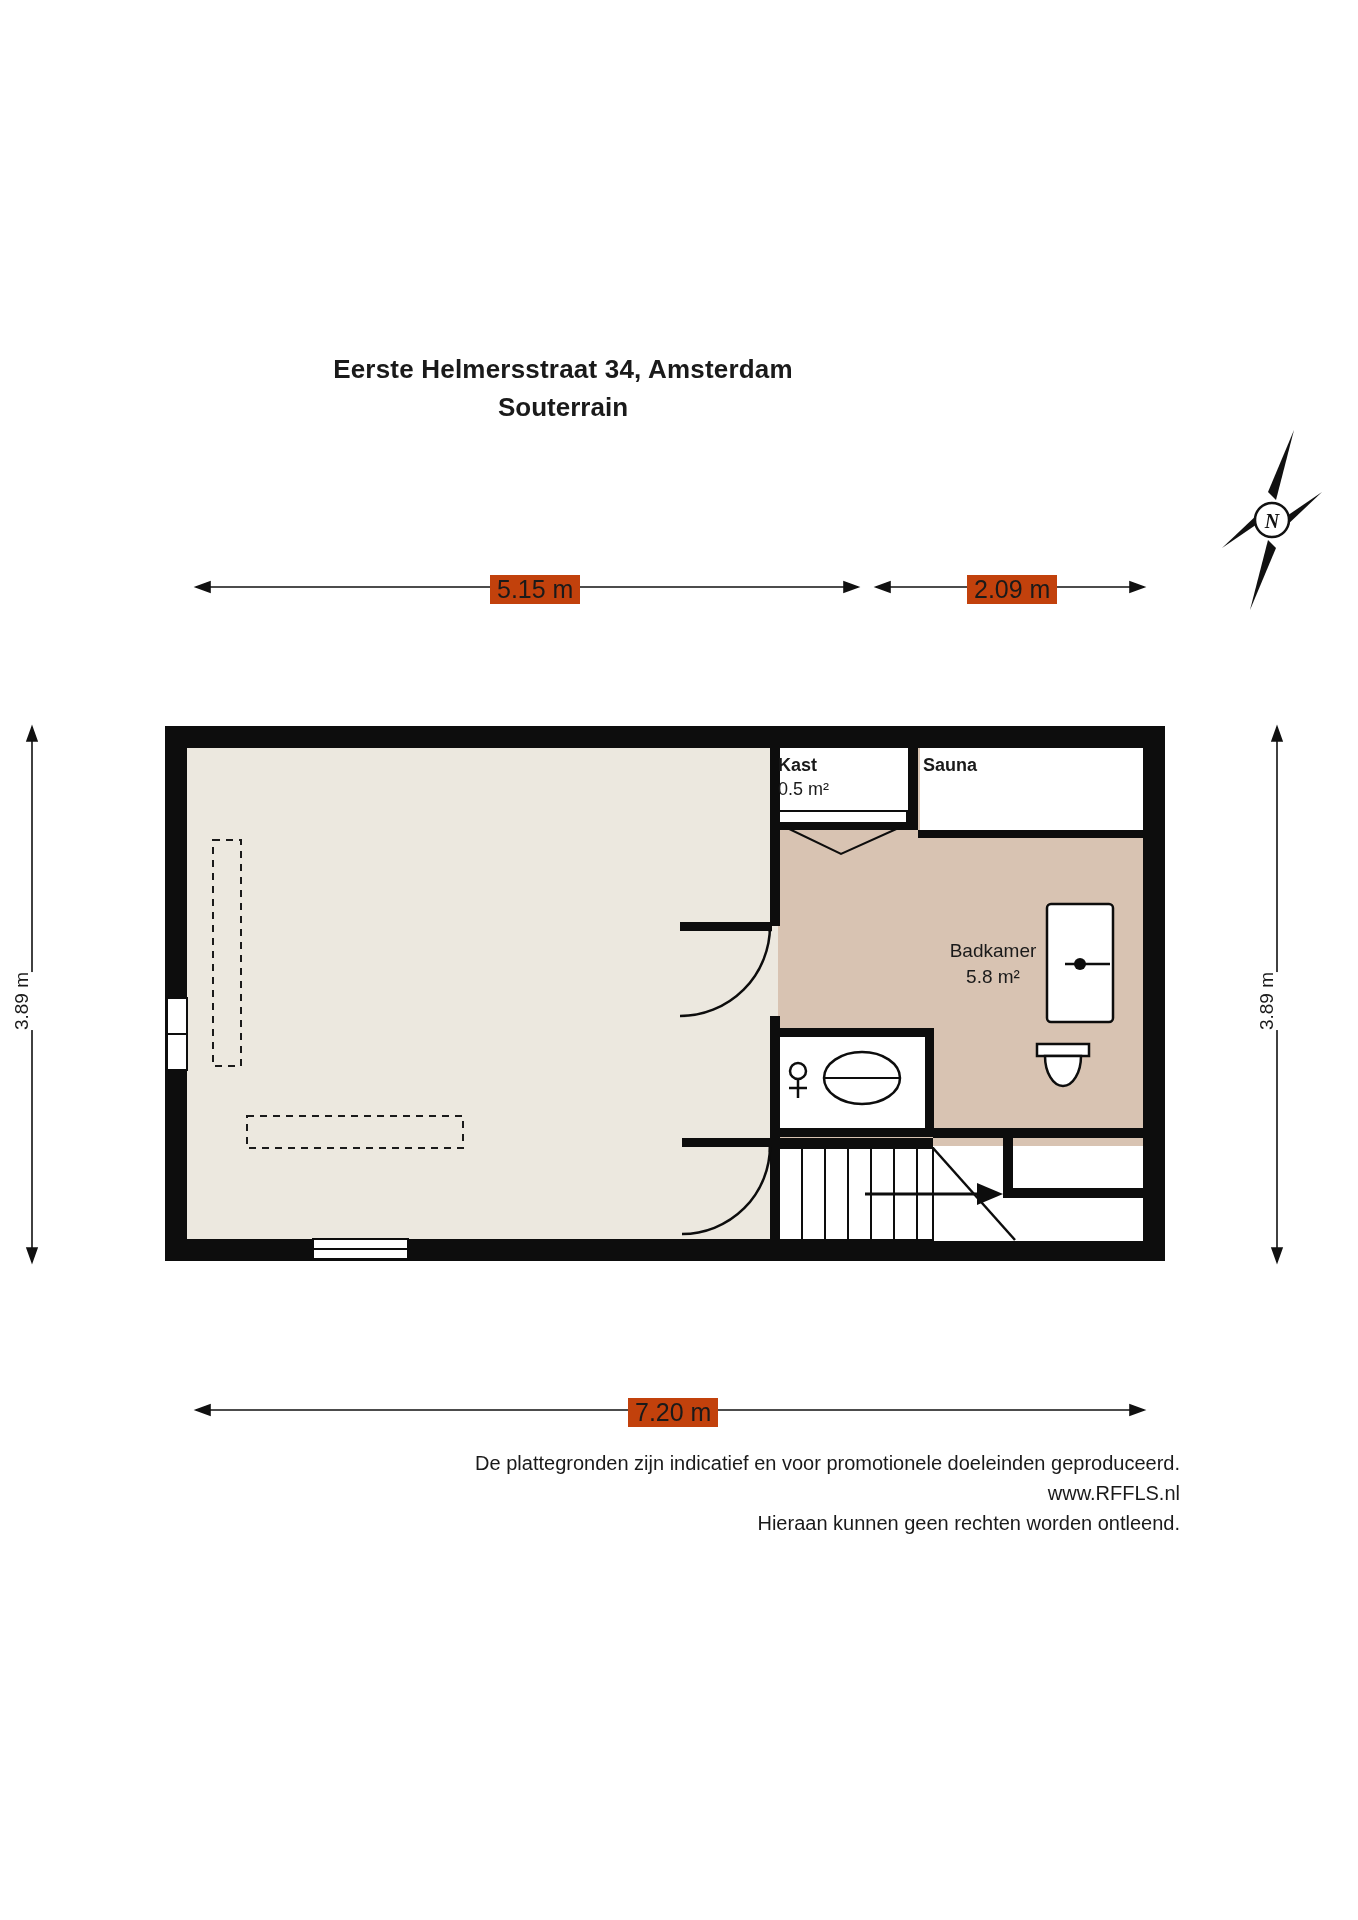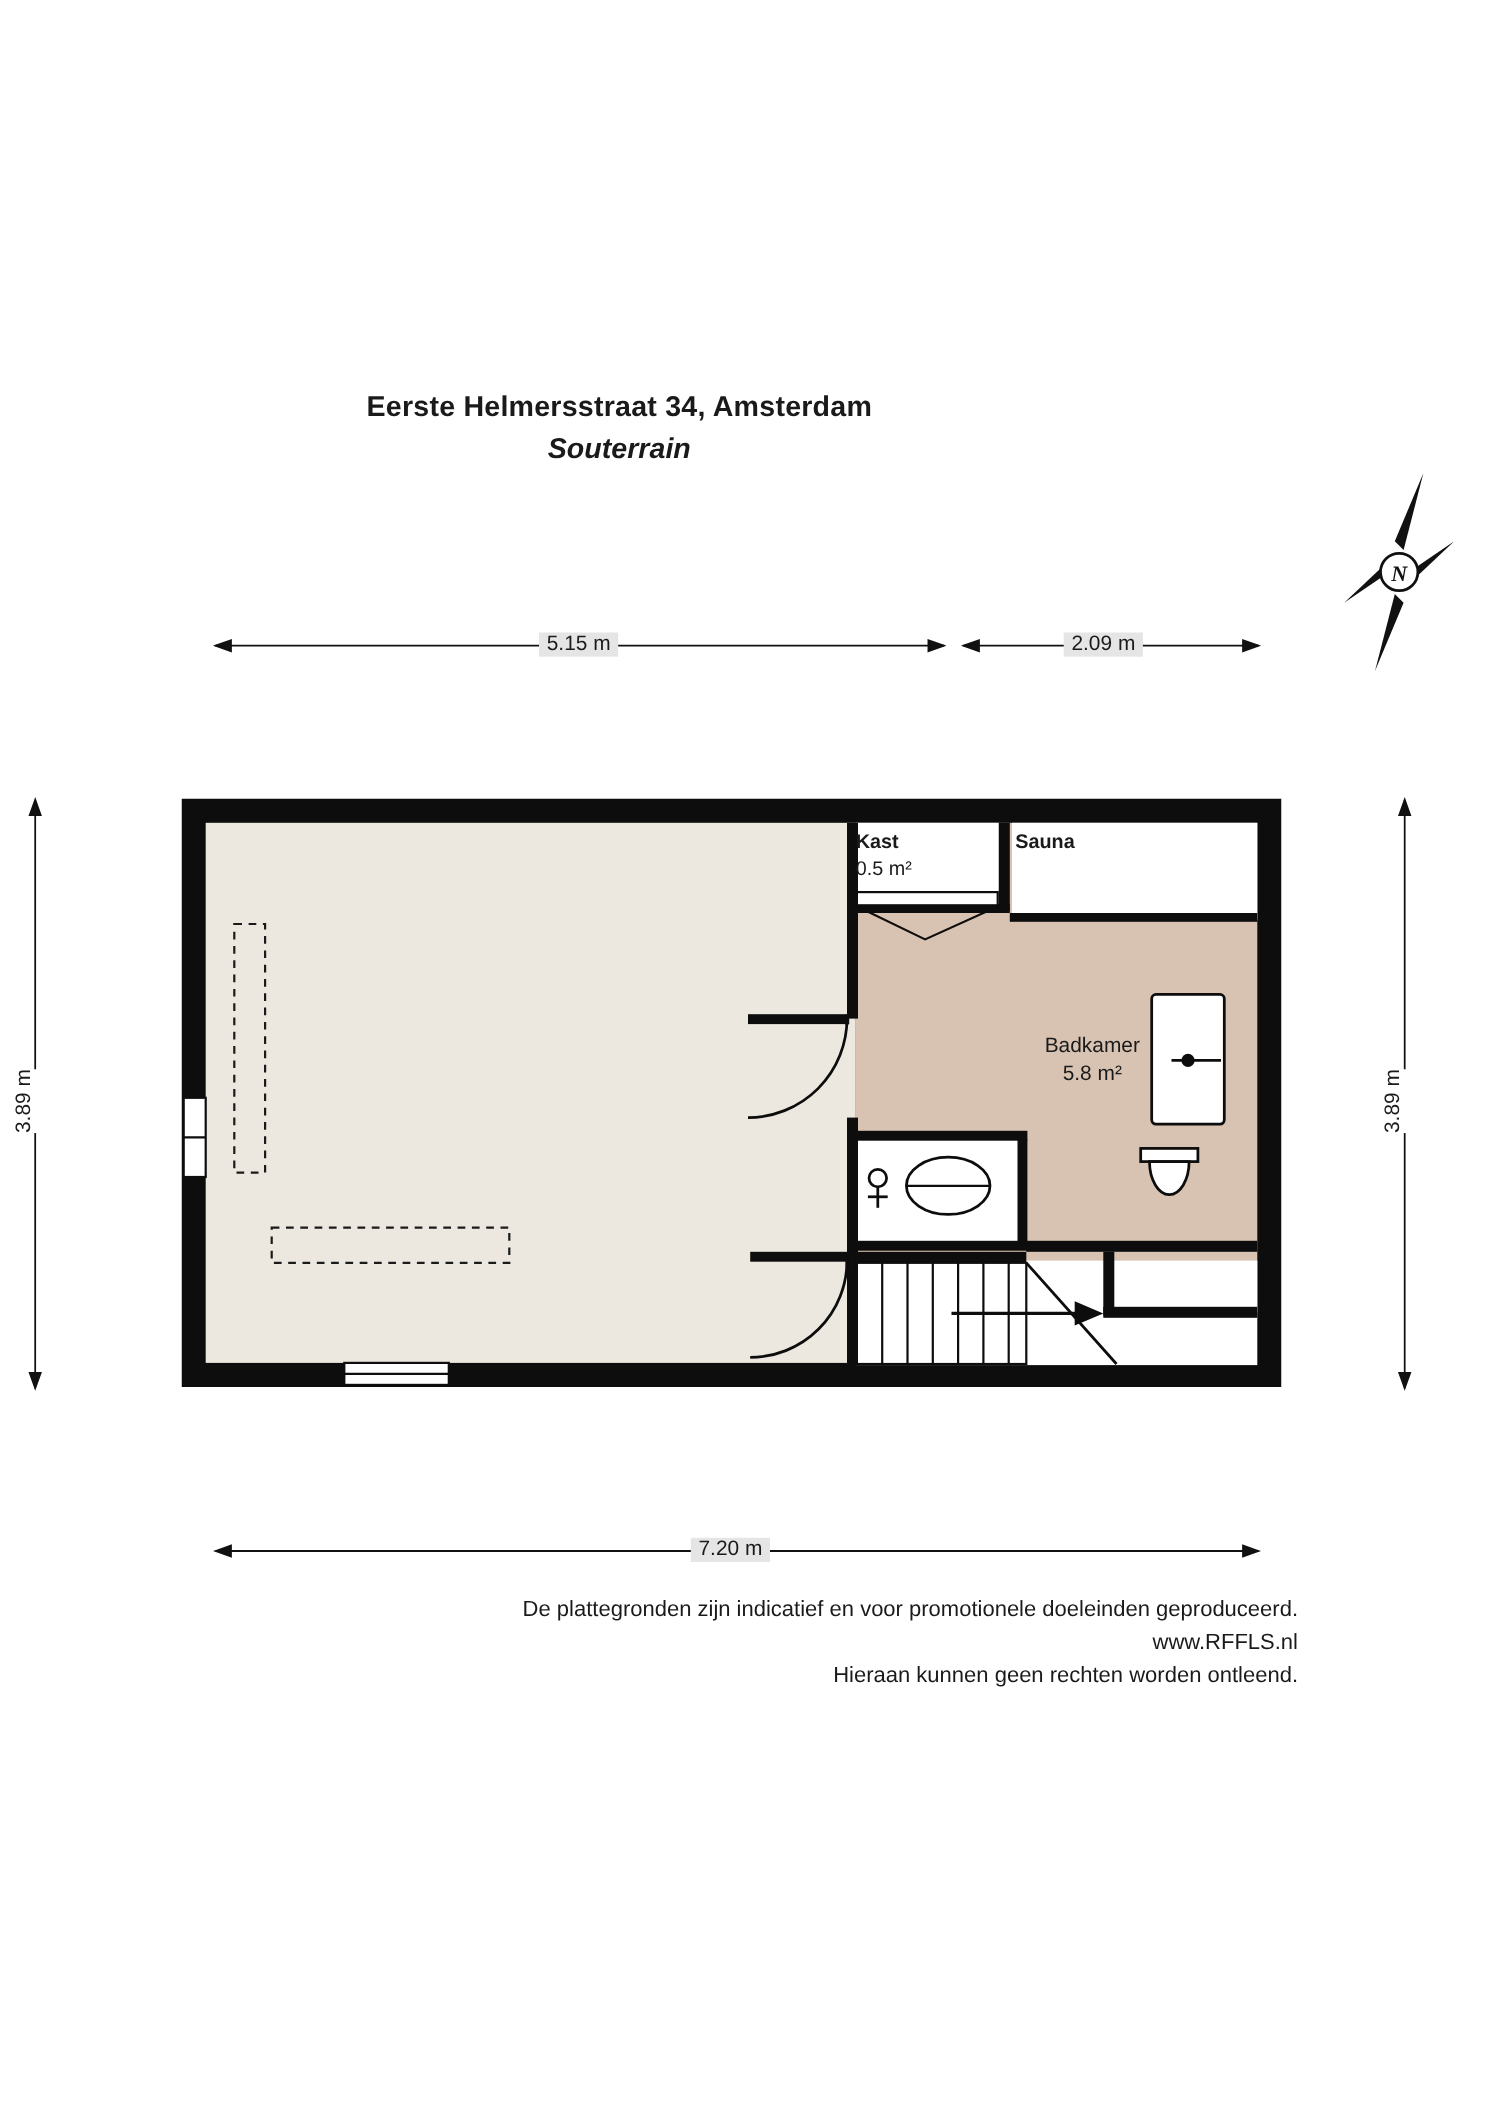--- a/index.html
+++ b/index.html
@@ -28,37 +28,36 @@
     font-size: 26px;
     font-weight: bold;
     letter-spacing: 0.2px;
     line-height: 34px;
   }
   .title-line2 {
     font-size: 26px;
     font-weight: bold;
     line-height: 34px;
     margin-top: 4px;
-    font-style: italic;
   }
 
   
   .compass {
     position: absolute;
     left: 1222px;
     top: 430px;
     width: 100px;
     height: 180px;
   }
 
   
   .dim-label {
     position: absolute;
-    font-size: 19px;
-    background: #e5e5e5;
+    font-size: 25px;
+    background: #c2410c;
     padding: 0 7px;
     white-space: nowrap;
   }
   .dim-label-v {
     position: absolute;
     font-size: 19px;
     background: #ffffff;
     padding: 7px 0;
     white-space: nowrap;
     transform-origin: 50% 50%;

